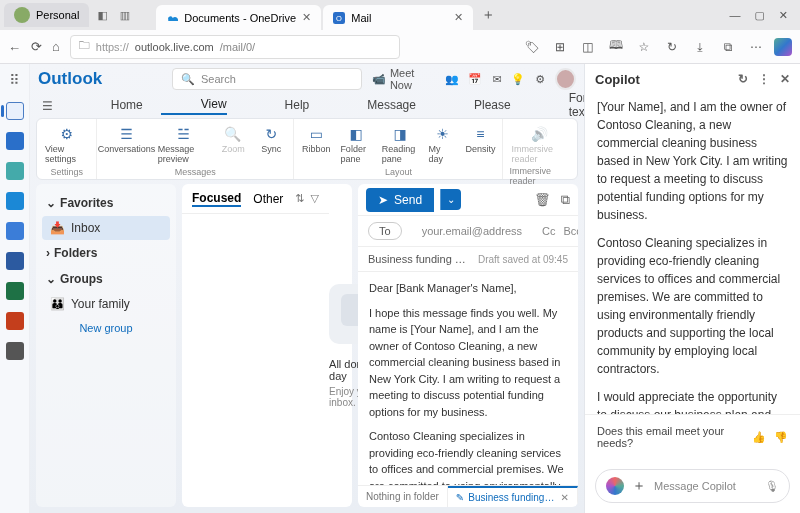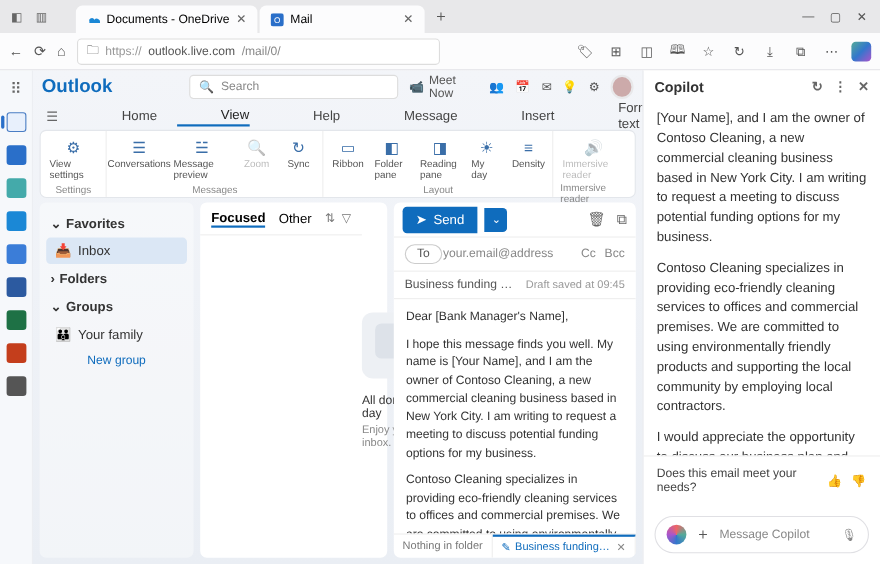--- a/index.html
+++ b/index.html
@@ -83,21 +83,21 @@
 .msglist .empty .l2 { font-size: 10px; color: #888; }
 .msglist .ad { height: 24px; border-top: 1px solid #eee; display: flex; align-items: center; padding: 0 8px; gap: 6px; font-size: 10px; color: #666; }
 .msglist .ad .adbox { border: 1px solid #aaa; border-radius: 3px; padding: 0 3px; }
 
 
 .compose { flex: 1; background: #fff; border-radius: 6px; display: flex; flex-direction: column; min-width: 0; position: relative; overflow: hidden; }
 .compose .ctoolbar { height: 32px; display: flex; align-items: center; padding: 0 8px; gap: 6px; border-bottom: 1px solid #eee; }
 .compose .sendbtn { background: #0f6cbd; color: #fff; border-radius: 4px 0 0 4px; padding: 5px 12px; font-size: 12px; display: flex; align-items: center; gap: 6px; }
 .compose .senddd { background: #0f6cbd; color: #fff; border-radius: 0 4px 4px 0; padding: 5px 6px; font-size: 10px; border-left: 1px solid rgba(255,255,255,.3); }
 .compose .cticons { margin-left: auto; display: flex; gap: 10px; color: #666; font-size: 13px; }
-.compose .torow { display: flex; align-items: center; padding: 6px 10px; gap: 1px; border-bottom: 1px solid #eee; font-size: 11px; }
+.compose .torow { display: flex; align-items: center; padding: 6px 10px; gap: 20px; border-bottom: 1px solid #eee; font-size: 11px; }
 .compose .torow .tolbl { border: 1px solid #ccc; border-radius: 10px; padding: 2px 10px; color: #555; }
 .compose .torow .toval { color: #888; flex: 1; }
 .compose .torow .ccbcc { color: #888; display: flex; gap: 8px; }
 .compose .subjrow { display: flex; align-items: center; padding: 6px 10px; gap: 8px; border-bottom: 1px solid #eee; font-size: 11px; }
 .compose .subjrow .subj { color: #555; flex: 1; white-space: nowrap; overflow: hidden; text-overflow: ellipsis; }
 .compose .subjrow .draft { color: #999; font-size: 10px; }
 .compose .body { flex: 1; padding: 8px 11px; font-size: 11px; color: #333; line-height: 1.5; overflow: hidden; }
 .compose .body p { margin-bottom: 8px; }
 .compose .tabsrow { height: 22px; border-top: 1px solid #eee; display: flex; font-size: 10px; }
 .compose .tabsrow .ctab { padding: 3px 8px; border-right: 1px solid #eee; color: #777; display: flex; align-items: center; gap: 4px; }
@@ -115,20 +115,24 @@
 .copilot .cinput { padding: 10px; }
 .copilot .cinput .cbox { border: 1px solid #e0e0e4; border-radius: 18px; height: 34px; display: flex; align-items: center; padding: 0 10px; gap: 8px; color: #888; font-size: 11px; }
 .copilot .cinput .clogo { width: 18px; height: 18px; background: conic-gradient(#e66,#5a9,#37c,#a5c,#e66); border-radius: 50%; }
 
 svg { display: block; }
 </style>
 </head>
 <body>
 
 <div class="titlebar">
+  <div class="profile-tab">
+    <span class="avatar-sm"></span>
+    <span>Personal</span>
+  </div>
   <span style="color:#666;padding:0 6px;">◧</span>
   <span style="color:#666;padding:0 4px;">▥</span>
   <div class="tabs">
     <div class="tab">
       <svg class="tab-icon" viewBox="0 0 16 16">
           <path fill="#1b88d6" d="M3 10a3 3 0 016-2 4 4 0 017 3v1H3z"></path>
         </svg>
       <span>Documents - OneDrive</span>
       <span class="close">✕</span>
     </div>
@@ -209,21 +213,21 @@
         <span class="avatar"></span>
       </div>
     </div>
 
     <div class="rtabs">
       <span style="color:#666;">☰</span>
       <span class="rt">Home</span>
       <span class="rt active">View</span>
       <span class="rt">Help</span>
       <span class="rt">Message</span>
-      <span class="rt">Insert</span>
+      <span class="rt">Please</span>
       <span class="rt">Format text</span>
       <span class="rt">Draw</span>
       <span class="rt">Options</span>
     </div>
 
     <div class="ribbon">
       <div class="grp">
         <div class="items">
           <div class="ritem">
               <span class="ricon">⚙</span>

